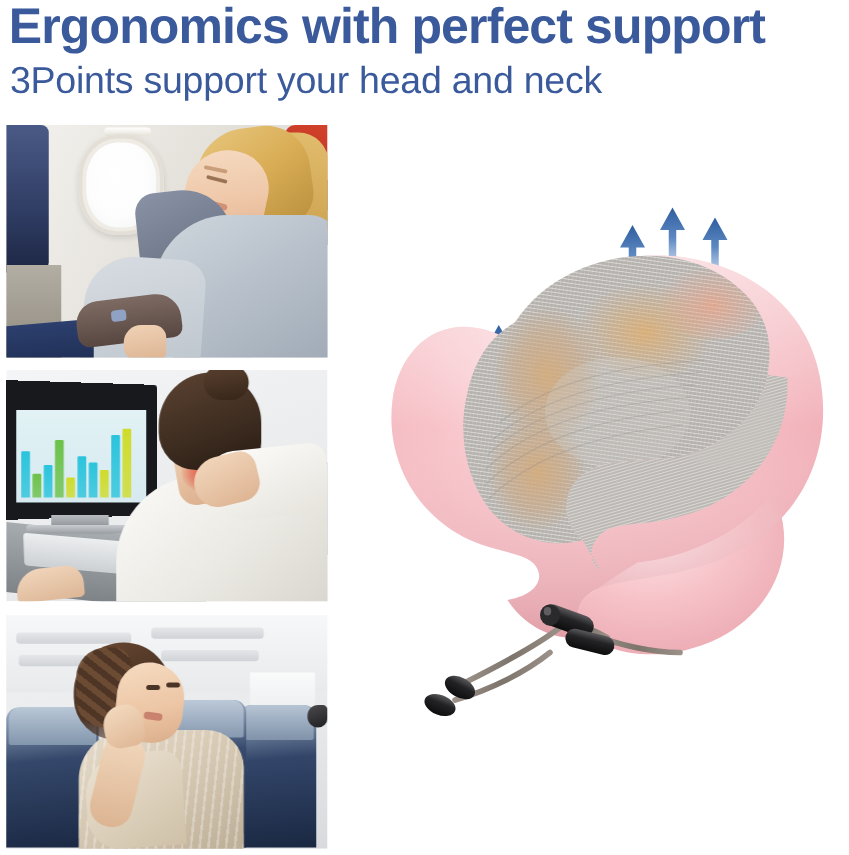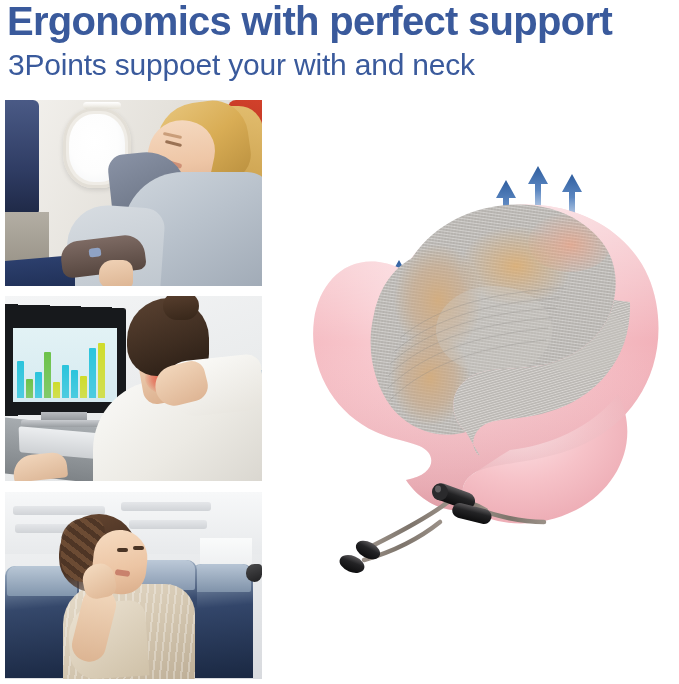--- a/index.html
+++ b/index.html
@@ -391,21 +391,21 @@
   #product svg { display:block; width:100%; height:100%; overflow:visible; }
 
   
   [data-name] { box-sizing: border-box; }
 </style>
 </head>
 <body>
 
 <div id="headline" data-name="page-title">Ergonomics with perfect support</div>
 
-<div id="subhead" data-name="page-subtitle">3Points suppoet your with and neck</div>
+<div id="subhead" data-name="page-subtitle">3Points support your head and neck</div>
 
 <div class="photo" id="photo-1" data-name="photo-sleeping-on-plane">
   <div class="photo-inner" data-name="photo-1-canvas">
     <div class="ph bg" data-name="cabin-interior-background"></div>
     <div class="ph wall" data-name="cabin-wall"></div>
     <div class="ph seat-left" data-name="seat-back-blue"></div>
     <div class="ph seat-left2" data-name="seat-side-panel"></div>
     <div class="ph lightbar" data-name="reading-light"></div>
     <div class="ph window-frame" data-name="airplane-window-frame"></div>
     <div class="ph window-glass" data-name="airplane-window-glass"></div>

